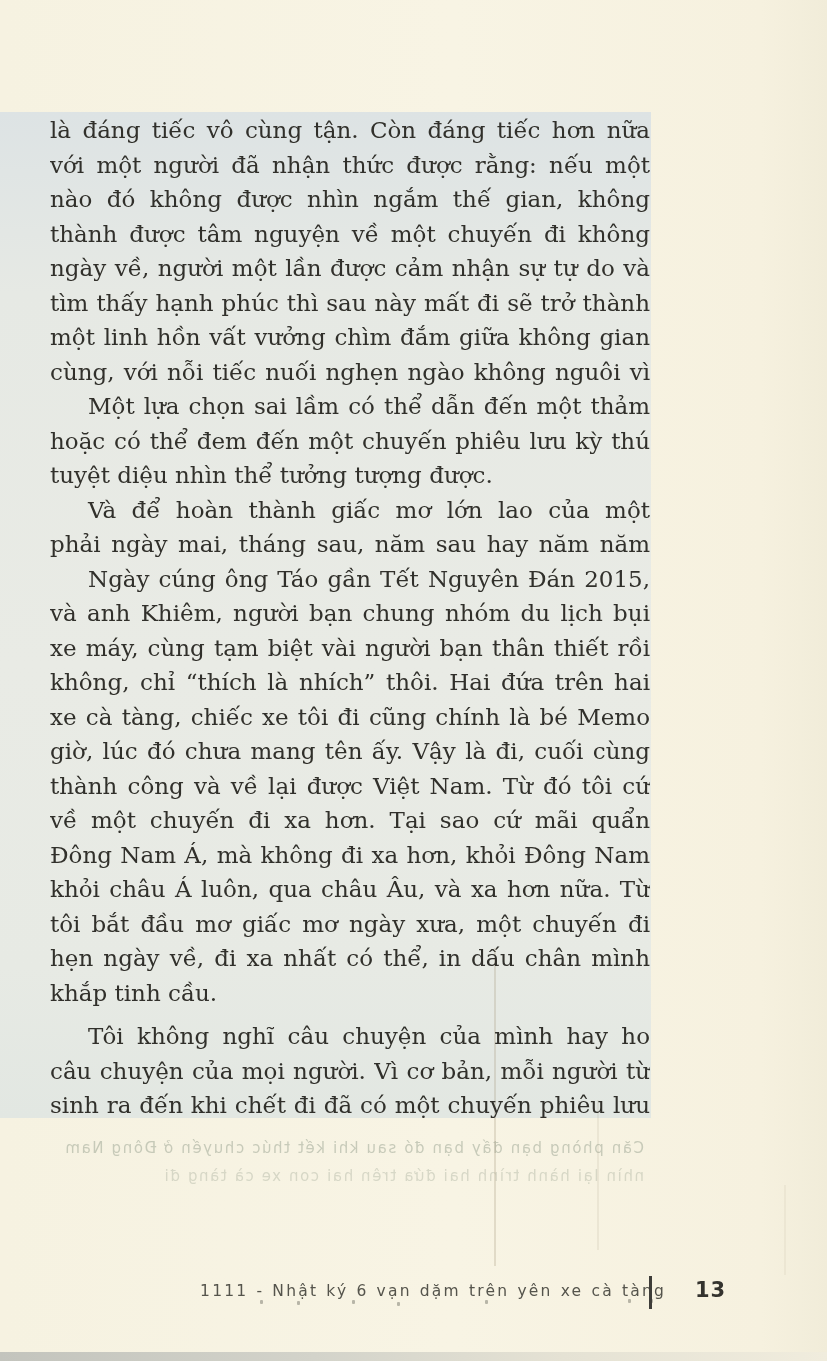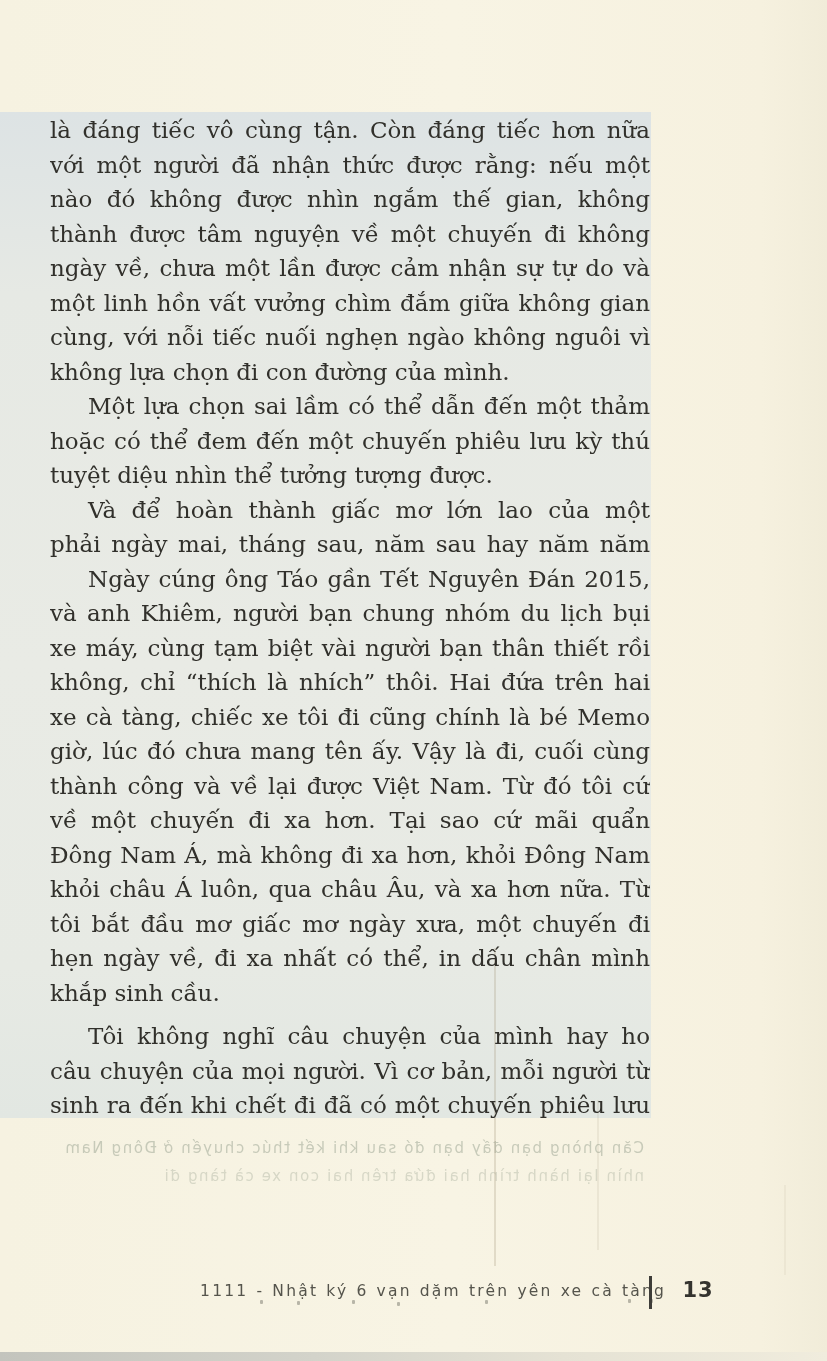--- a/index.html
+++ b/index.html
@@ -74,22 +74,21 @@
     white-space: nowrap;
   }
   .footer-bar {
     position: absolute;
     left: 649px; top: 1px;
     width: 2.5px; height: 33px;
     background: #3e3d39;
   }
   .page-number {
     position: absolute;
-    left: 668px; top: 3px; width: 60px;
-    text-align: center;
+    left: 695px; top: 3px; width: 60px;
     font-weight: bold;
     font-size: 21px; letter-spacing: 1px;
     color: #34332e;
   }
 
   
   .crease {
     position: absolute;
     width: 2px; z-index: 2;
     background: #a99d82;
@@ -118,24 +117,24 @@
   <div class="ghost-line" id="ghost-line-1">Căn phòng bạn đấy bạn đó sau khi kết thúc chuyến ở Đông Nam Á và nghỉ</div>
   <div class="ghost-line" id="ghost-line-2">nhìn lại hành trình hai đứa trên hai con xe cà tàng đi</div>
 
   <div class="text-column">
     <div id="section-highlight">
         <div class="para">
           <div class="line">là đáng tiếc vô cùng tận. Còn đáng tiếc hơn nữa đối</div>
           <div class="line">với một người đã nhận thức được rằng: nếu một ngày</div>
           <div class="line">nào đó không được nhìn ngắm thế gian, không hoàn</div>
           <div class="line">thành được tâm nguyện về một chuyến đi không hẹn</div>
-          <div class="line">ngày về, chưa một lần được cảm nhận sự tự do và</div>
+          <div class="line">ngày về, người một lần được cảm nhận sự tự do và</div>
+          <div class="line">tìm thấy hạnh phúc thì sau này mất đi sẽ trở thành</div>
           <div class="line">một linh hồn vất vưởng chìm đắm giữa không gian vô</div>
           <div class="line">cùng, với nỗi tiếc nuối nghẹn ngào không nguôi vì đã</div>
-          <div class="line flush-last">không lựa chọn đi con đường của mình.</div>
         </div>
         <div class="para indent">
           <div class="line">Một lựa chọn sai lầm có thể dẫn đến một thảm họa,</div>
           <div class="line">hoặc có thể đem đến một chuyến phiêu lưu kỳ thú và</div>
           <div class="line flush-last">tuyệt diệu nhìn thể tưởng tượng được.</div>
         </div>
         <div class="para indent">
           <div class="line">Và để hoàn thành giấc mơ lớn lao của một người, không</div>
           <div class="line">phải ngày mai, tháng sau, năm sau hay năm năm nữa, mà</div>
         </div>
@@ -145,21 +144,21 @@
           <div class="line">xe máy, cùng tạm biệt vài người bạn thân thiết rồi lên</div>
           <div class="line">không, chỉ “thích là nhích” thôi. Hai đứa trên hai con</div>
           <div class="line">xe cà tàng, chiếc xe tôi đi cũng chính là bé Memo bây</div>
           <div class="line">giờ, lúc đó chưa mang tên ấy. Vậy là đi, cuối cùng lại</div>
           <div class="line">thành công và về lại được Việt Nam. Từ đó tôi cứ mơ</div>
           <div class="line">về một chuyến đi xa hơn. Tại sao cứ mãi quẩn quanh ở</div>
           <div class="line">Đông Nam Á, mà không đi xa hơn, khỏi Đông Nam Á,</div>
           <div class="line">khỏi châu Á luôn, qua châu Âu, và xa hơn nữa. Từ đó,</div>
           <div class="line">tôi bắt đầu mơ giấc mơ ngày xưa, một chuyến đi không</div>
           <div class="line">hẹn ngày về, đi xa nhất có thể, in dấu chân mình trên</div>
-          <div class="line flush-last">khắp sinh cầu.</div>
+          <div class="line flush-last">khắp tinh cầu.</div>
         </div>
       </div>
     <div id="section-plain">
         <div class="para indent">
           <div class="line">Tôi không nghĩ câu chuyện của mình hay ho hơn</div>
           <div class="line">câu chuyện của mọi người. Vì cơ bản, mỗi người từ khi</div>
           <div class="line">sinh ra đến khi chết đi đã có một chuyến phiêu lưu của</div>
         </div>
       </div>
   </div>

